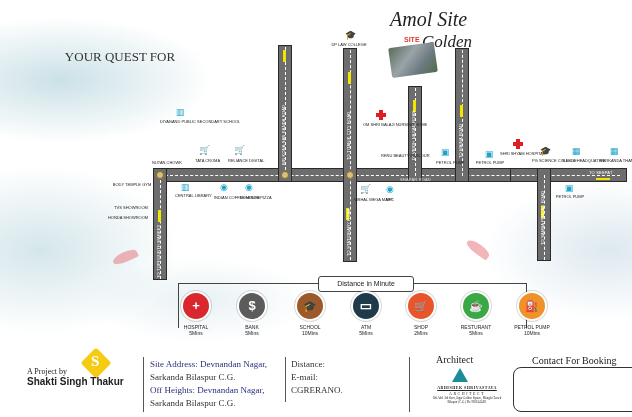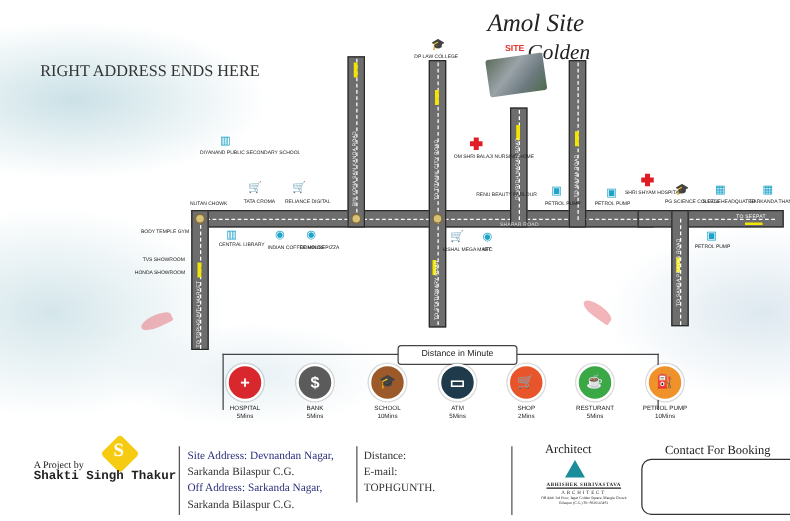--- a/index.html
+++ b/index.html
@@ -31,21 +31,21 @@
   .site{left:404px;top:36px;font-size:7px;font-weight:bold;color:#e3342f;}
   .building{left:390px;top:45px;width:46px;height:30px;background:linear-gradient(135deg,#5b6b5a,#9aa3a8 40%,#6c7a7f 70%,#4f6b4a);transform:rotate(-8deg);border-radius:2px;}
   .legend-box{left:178px;top:283px;width:349px;height:45px;border:1px solid #444;border-bottom:none;box-sizing:border-box;}
   .legend-title{left:318px;top:276px;width:94px;height:14px;background:#fff;border:1px solid #444;border-radius:3px;font-size:7px;line-height:14px;text-align:center;color:#222;}
   .dist-item{position:absolute;width:60px;text-align:center;}
   .dist-circle{margin:0 auto;width:26px;height:26px;border-radius:50%;border:2px solid #fff;box-shadow:0 0 0 1px rgba(0,0,0,0.15);color:#fff;font-size:13px;line-height:26px;font-weight:bold;}
   .dist-label{font-size:5px;line-height:6px;color:#222;margin-top:3px;}
   .dist-time{font-size:5px;line-height:6px;color:#222;}
   .footer{left:0;top:345px;width:632px;height:72px;background:#fff;}
   .f-proj{left:27px;top:367px;font-family:"Liberation Serif",serif;font-size:8px;color:#222;}
-  .f-name{left:27px;top:376px;font-family:Liberation Mono, monospace;font-size:10px;font-weight:bold;color:#222;}
+  .f-name{left:27px;top:376px;font-family:Liberation Sans, sans-serif;font-size:10px;font-weight:bold;color:#222;}
   .logo-s{left:85px;top:352px;width:22px;height:22px;background:#f5cc12;transform:rotate(45deg);border-radius:3px;}
   .logo-s:after{content:"S";position:absolute;left:5px;top:2px;transform:rotate(-45deg);color:#fff;font-weight:bold;font-size:15px;font-family:"Liberation Serif",serif;}
   .vline{position:absolute;width:1px;background:#555;}
   .addr{font-family:"Liberation Serif",serif;font-size:9px;line-height:13px;position:absolute;white-space:nowrap;}
   .blue{color:#2b2f7a;}
   .dark{color:#333;}
   .arch-title{left:436px;top:354px;font-family:"Liberation Serif",serif;font-size:10px;color:#222;}
   .arch-logo{left:452px;top:368px;width:0;height:0;border-left:8px solid transparent;border-right:8px solid transparent;border-bottom:14px solid #1b8d9a;}
   .arch-name{left:412px;top:385px;width:110px;text-align:center;font-family:"Liberation Serif",serif;font-size:4px;font-weight:bold;color:#222;text-decoration:underline;letter-spacing:0.5px;}
   .arch-sub{left:412px;top:391px;width:110px;text-align:center;font-family:"Liberation Serif",serif;font-size:4px;color:#222;letter-spacing:1.5px;}
@@ -53,21 +53,21 @@
   .contact-title{left:532px;top:355px;font-family:"Liberation Serif",serif;font-size:10px;color:#222;}
   .contact-box{left:513px;top:367px;width:130px;height:43px;border:1px solid #333;border-radius:8px;}
   .bird{position:absolute;width:26px;height:10px;background:rgba(230,120,130,0.55);border-radius:50% 50% 10% 50%;}
 </style>
 </head>
 <body>
 
 <div class="bg"></div>
 
 <div class="abs tagline">
-  <div>RIGHT ADDRESS ENDS HERE</div>
+  <div>YOUR QUEST FOR</div>
 </div>
 
 <div class="bird" style="left:112px;top:252px;transform:rotate(-25deg);"></div>
 <div class="bird" style="left:465px;top:244px;transform:rotate(35deg);"></div>
 
 <div>
 
   <div class="road" style="left:153px;top:168px;width:370px;height:14px;"></div>
   <div class="road" style="left:510px;top:168px;width:117px;height:14px;"></div>
   <div class="dash-h" style="left:160px;top:175px;width:460px;"></div>
@@ -215,27 +215,27 @@
 </div>
 
 <div class="abs footer"></div>
 <div class="abs logo-s"></div>
 <div class="abs f-proj">A Project by</div>
 <div class="abs f-name">Shakti Singh Thakur</div>
 
 <div class="vline" style="left:143px;top:357px;height:55px;"></div>
 <div class="addr blue" style="left:150px;top:358px;">Site Address: Devnandan Nagar,</div>
 <div class="addr dark" style="left:150px;top:371px;">Sarkanda Bilaspur C.G.</div>
-<div class="addr blue" style="left:150px;top:384px;">Off Address: Sarkanda Nagar,</div>
+<div class="addr blue" style="left:150px;top:384px;">Off Heights: Devnandan Nagar,</div>
 <div class="addr dark" style="left:150px;top:397px;">Sarkanda Bilaspur C.G.</div>
 
 <div class="vline" style="left:285px;top:357px;height:45px;"></div>
 <div class="addr dark" style="left:291px;top:358px;">Distance:</div>
 <div class="addr dark" style="left:291px;top:371px;">E-mail:</div>
-<div class="addr dark" style="left:291px;top:384px;">TOPHGUNTH.</div>
+<div class="addr dark" style="left:291px;top:384px;">CGRERANO.</div>
 
 <div class="vline" style="left:409px;top:357px;height:55px;"></div>
 <div class="abs arch-title">Architect</div>
 <div class="abs arch-logo"></div>
 <div class="abs arch-name">ABHISHEK SHRIVASTAVA</div>
 <div class="abs arch-sub">ARCHITECT</div>
 <div class="abs arch-addr">Off Add: 3rd floor, Jagar Golden Square, Mangla Chowk
 Bilaspur (C.G.) Ph: 9826143491</div>
 
 <div class="abs contact-title">Contact For Booking</div>

